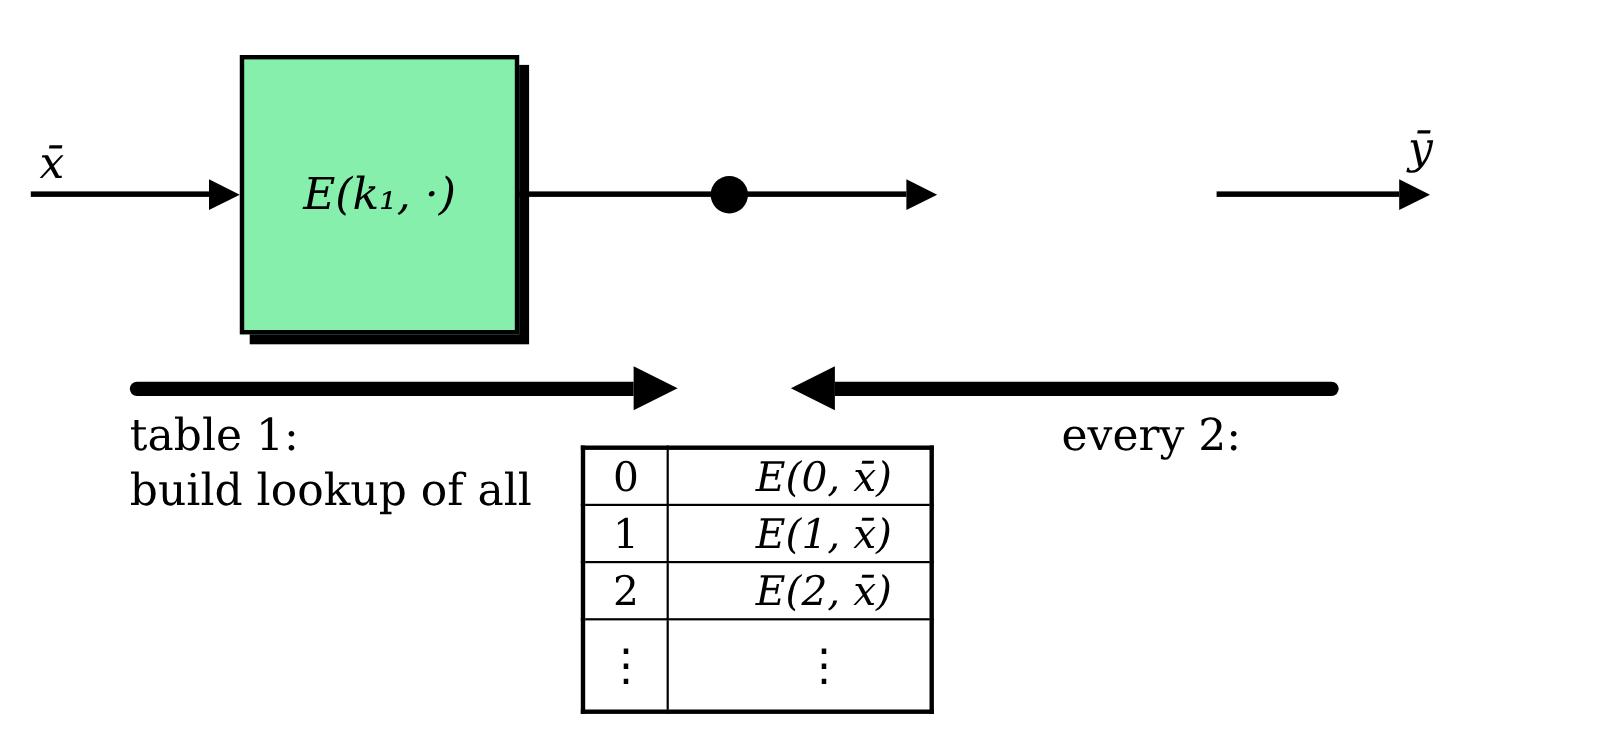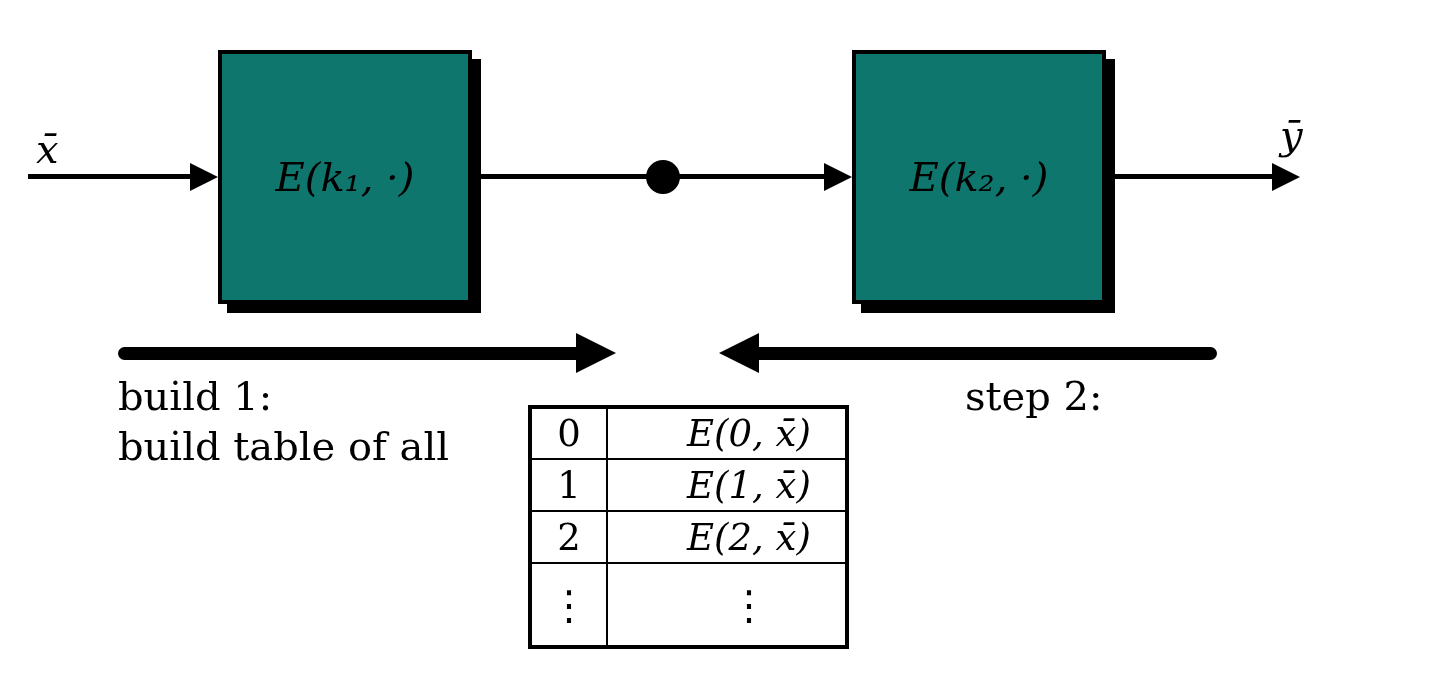--- a/index.html
+++ b/index.html
@@ -10,21 +10,21 @@
     color:#000;
     font-family:"DejaVu Serif","DejaVu Sans",serif;
     overflow:hidden;
   }
   
   .encbox{
     position:absolute;
     width:254px;height:254px;
     box-sizing:border-box;
     border:4px solid #000;
-    background:#0f766e;
+    background:#86efac;
     box-shadow:9px 9px 0 0 #000;
     display:flex;align-items:center;justify-content:center;
   }
   .math{font-style:italic;}
   .boxlabel{font-size:40px;}
   
   .wire{position:absolute;height:5px;background:#000;}
   .head-r{
     position:absolute;width:0;height:0;
     border-top:14px solid transparent;
@@ -90,41 +90,38 @@
   <div class="head-r" style="left:190px;top:163px;"></div>
 
   <div class="encbox" style="left:218px;top:50px;">
     <span class="math boxlabel">E(k₁, ·)</span>
   </div>
 
   <div class="wire" style="left:472px;top:174px;width:352px;"></div>
   <div class="dot" style="left:646px;top:160px;"></div>
   <div class="head-r" style="left:824px;top:163px;"></div>
 
-  <div class="encbox" style="left:852px;top:50px;">
-    <span class="math boxlabel">E(k₂, ·)</span>
-  </div>
 
   <div class="wire" style="left:1106px;top:174px;width:166px;"></div>
   <div class="head-r" style="left:1272px;top:163px;"></div>
   <div class="iolabel" style="left:1280px;top:112px;">ȳ</div>
 
   <div class="thickbody round-l" style="left:118px;top:347px;width:458px;"></div>
   <div class="thickhead-r" style="left:576px;top:333px;"></div>
 
   <div class="thickhead-l" style="left:719px;top:333px;"></div>
   <div class="thickbody round-r" style="left:759px;top:347px;width:458px;"></div>
 
   <div class="steptext" style="left:118px;top:371px;">
-    <div>build 1:</div>
-    <div>build table of all</div>
+    <div>table 1:</div>
+    <div>build lookup of all</div>
   </div>
 
   <div class="steptext" style="left:965px;top:371px;">
-    <div>step 2:</div>
+    <div>every 2:</div>
   </div>
 
   <table class="lut">
     <tbody>
       <tr class="r">
         <td class="kcol">0</td>
         <td class="vcol math">E(0, x̄)</td>
       </tr>
       <tr class="r">
         <td class="kcol">1</td>

